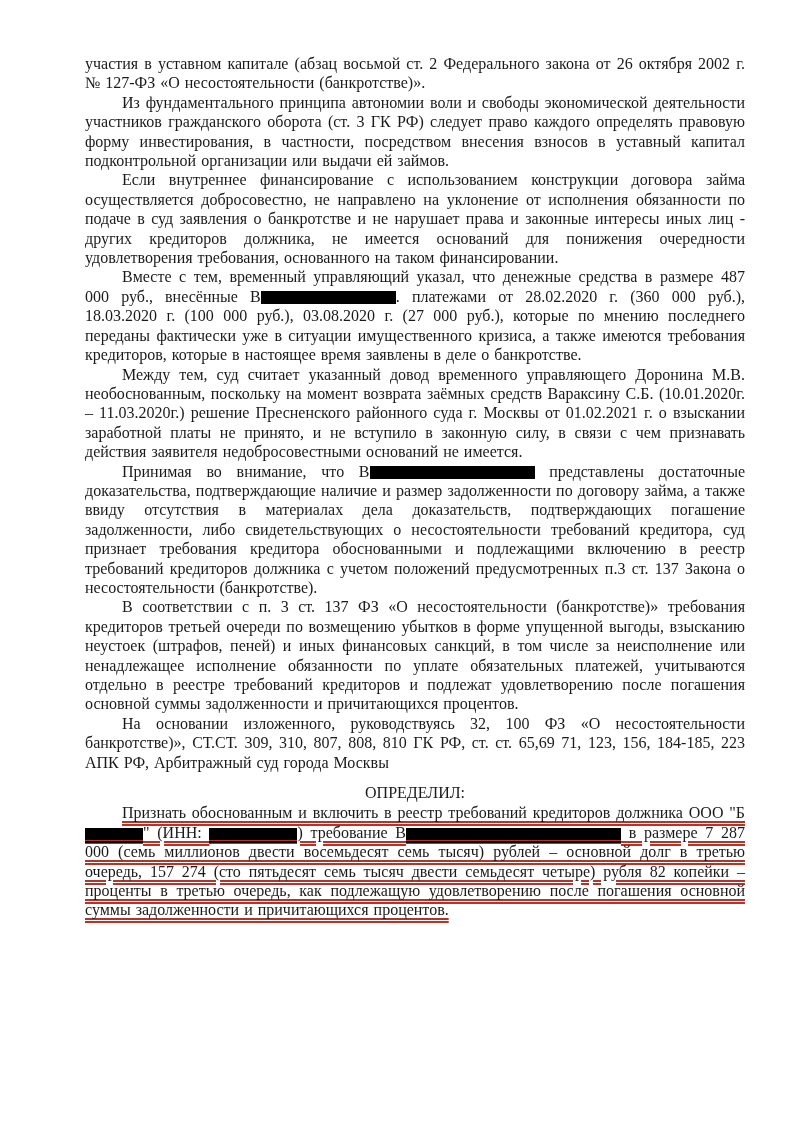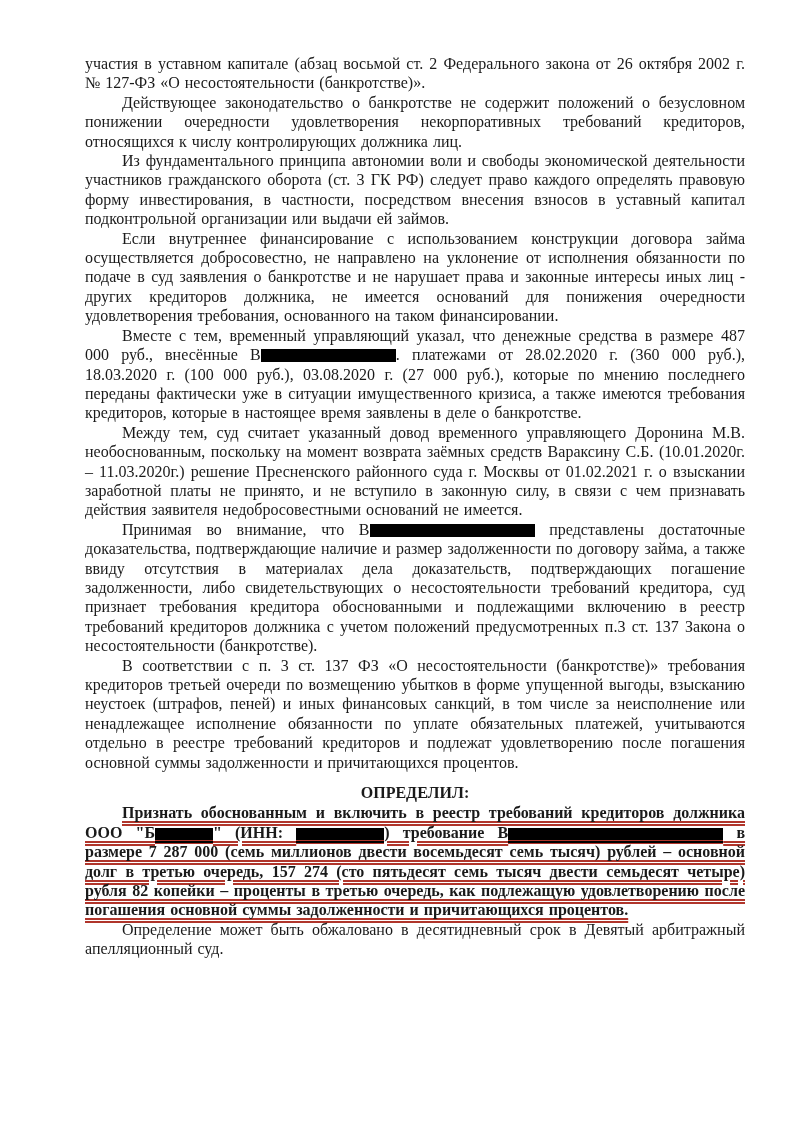--- a/index.html
+++ b/index.html
@@ -34,60 +34,59 @@
   .w130 { width: 130px; }
   .w135 { width: 135px; }
   .w165 { width: 165px; }
   .w58  { width: 58px; }
   .w88  { width: 88px; }
   .w215 { width: 215px; }
   .heading {
     margin: 11px 0 1px 0;
     font-size: 16px;
     line-height: 19.4px;
-    font-weight: bold;
+    font-weight: normal;
     text-align: center;
     text-indent: 0;
   }
   .ruling {
-    font-weight: bold;
+    font-weight: normal;
     text-decoration-line: underline;
     text-decoration-style: double;
     text-decoration-color: #b0352b;
     text-decoration-thickness: 1.5px;
     text-underline-offset: 3px;
   }
   .ruling .redact.under {
     border-bottom: 4px double #b0352b;
     height: 12px;
     margin-bottom: -3px;
   }
 </style>
 </head>
 <body>
 
 <div class="page">
 
   <p class="para no-indent">участия в уставном капитале (абзац восьмой ст. 2 Федерального закона от 26 октября 2002 г. № 127-ФЗ «О несостоятельности (банкротстве)».</p>
 
-  <p class="para">Действующее законодательство о банкротстве не содержит положений о безусловном понижении очередности удовлетворения некорпоративных требований кредиторов, относящихся к числу контролирующих должника лиц.</p>
 
   <p class="para">Из фундаментального принципа автономии воли и свободы экономической деятельности участников гражданского оборота (ст. 3 ГК РФ) следует право каждого определять правовую форму инвестирования, в частности, посредством внесения взносов в уставный капитал подконтрольной организации или выдачи ей займов.</p>
 
   <p class="para">Если внутреннее финансирование с использованием конструкции договора займа осуществляется добросовестно, не направлено на уклонение от исполнения обязанности по подаче в суд заявления о банкротстве и не нарушает права и законные интересы иных лиц - других кредиторов должника, не имеется оснований для понижения очередности удовлетворения требования, основанного на таком финансировании.</p>
 
 
   <p class="para"><span>Вместе с тем, временный управляющий указал, что денежные средства в размере 487 000 руб., внесённые В</span><span class="redact w135"></span><span>. платежами от 28.02.2020 г. (360 000 руб.), 18.03.2020 г. (100 000 руб.), 03.08.2020 г. (27 000 руб.), которые по мнению последнего переданы фактически уже в ситуации имущественного кризиса, а также имеются требования кредиторов, которые в настоящее время заявлены в деле о банкротстве.</span></p>
 
   <p class="para">Между тем, суд считает указанный довод временного управляющего Доронина М.В. необоснованным, поскольку на момент возврата заёмных средств Вараксину С.Б. (10.01.2020г. – 11.03.2020г.) решение Пресненского районного суда г. Москвы от 01.02.2021 г. о взыскании заработной платы не принято, и не вступило в законную силу, в связи с чем признавать действия заявителя недобросовестными оснований не имеется.</p>
 
   <p class="para"><span>Принимая во внимание, что В</span><span class="redact w165"></span><span> представлены достаточные доказательства, подтверждающие наличие и размер задолженности по договору займа, а также ввиду отсутствия в материалах дела доказательств, подтверждающих погашение задолженности, либо свидетельствующих о несостоятельности требований кредитора, суд признает требования кредитора обоснованными и подлежащими включению в реестр требований кредиторов должника с учетом положений предусмотренных п.3 ст. 137 Закона о несостоятельности (банкротстве).</span></p>
 
   <p class="para">В соответствии с п. 3 ст. 137 ФЗ «О несостоятельности (банкротстве)» требования кредиторов третьей очереди по возмещению убытков в форме упущенной выгоды, взысканию неустоек (штрафов, пеней) и иных финансовых санкций, в том числе за неисполнение или ненадлежащее исполнение обязанности по уплате обязательных платежей, учитываются отдельно в реестре требований кредиторов и подлежат удовлетворению после погашения основной суммы задолженности и причитающихся процентов.</p>
 
+  <p class="para">На основании изложенного, руководствуясь 32, 100 ФЗ «О несостоятельности банкротстве)», СТ.СТ. 309, 310, 807, 808, 810 ГК РФ, ст. ст. 65,69 71, 123, 156, 184-185, 223 АПК РФ, Арбитражный суд города Москвы</p>
 
   <p class="heading">ОПРЕДЕЛИЛ:</p>
 
   <p class="para ruling"><span>Признать обоснованным и включить в реестр требований кредиторов должника ООО "Б</span><span class="redact w58 under"></span><span>" (ИНН: </span><span class="redact w88 under"></span><span>) требование В</span><span class="redact w215 under"></span><span> в размере 7 287 000 (семь миллионов двести восемьдесят семь тысяч) рублей – основной долг в третью очередь, 157 274 (сто пятьдесят семь тысяч двести семьдесят четыре) рубля 82 копейки – проценты в третью очередь, как подлежащую удовлетворению после погашения основной суммы задолженности и причитающихся процентов.</span></p>
 
-  <p class="para">Определение может быть обжаловано в десятидневный срок в Девятый арбитражный апелляционный суд.</p>
 
 </div>
 
 </body></html>

